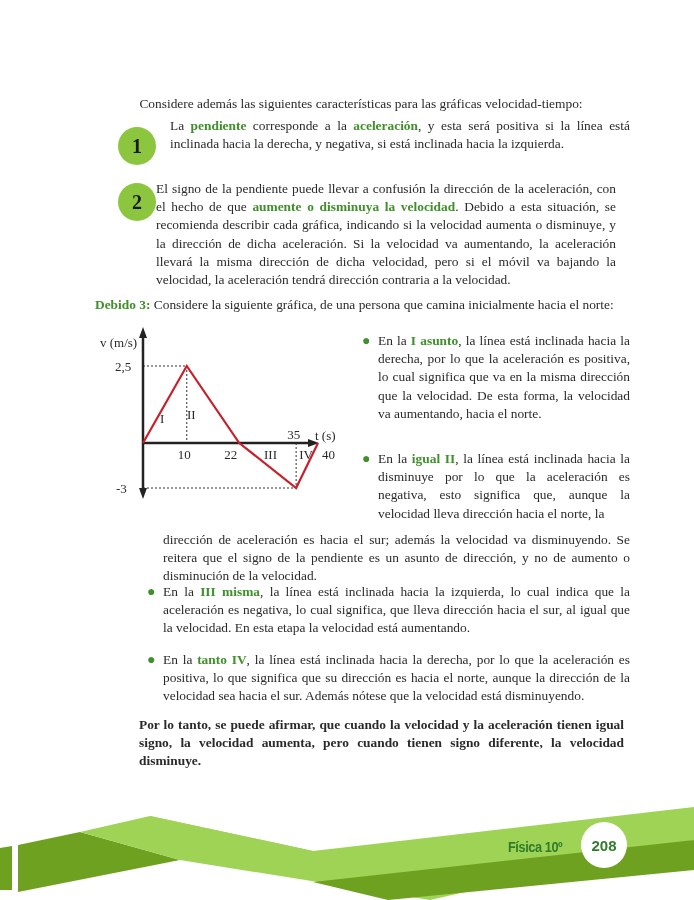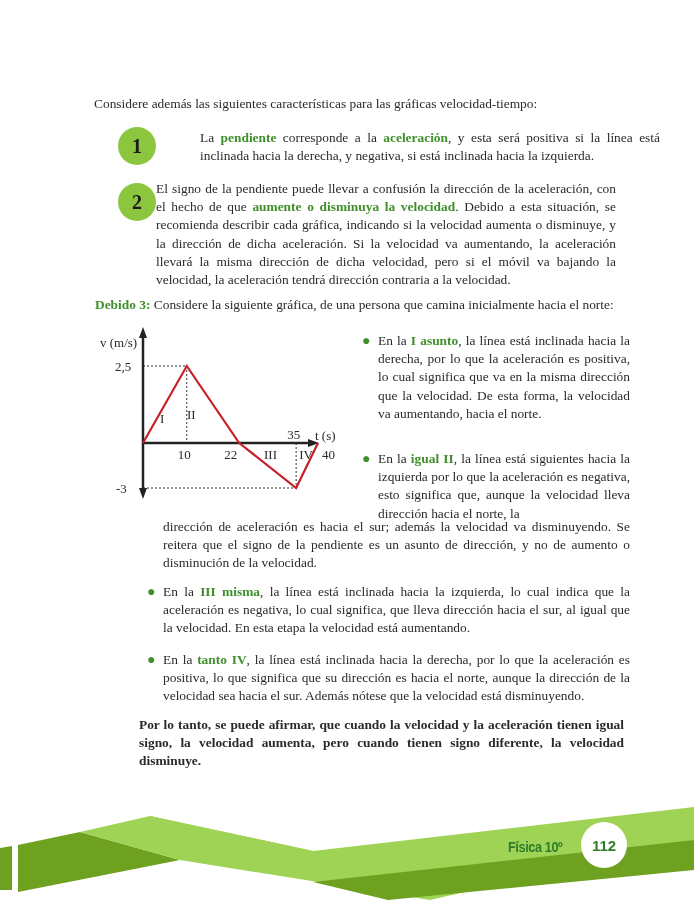--- a/index.html
+++ b/index.html
@@ -2,32 +2,32 @@
 <html><head>
 <meta charset="utf-8">
 <style>
   html, body { margin:0; padding:0; }
   body { width:694px; height:900px; background:#ffffff; position:relative; overflow:hidden;
          font-family:"Liberation Serif", "DejaVu Serif", serif; color:#2a2a2a; }
   .abs { position:absolute; }
   .txt { font-size:13.4px; line-height:18.2px; }
   .just { text-align:justify; }
   .g { color:#3f8f2a; font-weight:bold; }
-  .intro { left:94px; top:95px; width:560px; }
+  .intro { left:81px; top:95px; width:560px;text-align:center; }
   .num-circle { width:38px; height:38px; border-radius:50%; background:#8cc63f;
     display:flex; align-items:center; justify-content:center; font-weight:bold; font-size:20px; color:#1a1a1a; }
   .nc1 { left:118px; top:127px; }
   .nc2 { left:118px; top:183px; }
-  .p1 { left:170px; top:129px; width:460px;margin-left:30px; }
+  .p1 { left:170px; top:117px; width:460px; }
   .p2 { left:156px; top:180px; width:460px; }
   .ex { left:95px; top:296px; width:560px; }
   .bul { color:#3f8f2a; font-size:14px; position:absolute; left:-16px; top:0; }
   .b1 { left:378px; top:332px; width:252px; }
   .b2 { left:378px; top:450px; width:252px; }
-  .b2cont { left:163px; top:518px; width:467px; }
+  .b2cont { left:163px; top:531px; width:467px; }
   .b3 { left:163px; top:583px; width:467px; }
   .b4 { left:163px; top:651px; width:467px; }
   .concl { left:139px; top:716px; width:485px;font-weight:bold; }
   svg text { font-family:"Liberation Serif", "DejaVu Serif", serif; fill:#2a2a2a; }
   .footer-label { left:508px; top:838px; font-family:"Liberation Sans", "DejaVu Sans", sans-serif;
     font-weight:bold; font-size:15px; color:#2f7d2a; letter-spacing:-0.5px; transform:scaleX(0.85); transform-origin:left; }
   .page-circle { left:581px; top:822px; width:46px; height:46px; border-radius:50%; background:#fff;
     display:flex; align-items:center; justify-content:center; font-family:"Liberation Sans", "DejaVu Sans", sans-serif;
     font-weight:bold; font-size:15px; color:#2f7d2a; }
 </style>
@@ -82,21 +82,21 @@
     </g>
 </svg>
 
 <div class="abs txt just b1">
   <span class="bul">●</span>
   <span><span>En la </span><span class="g">I asunto</span><span>, la línea está inclinada hacia la derecha, por lo que la aceleración es positiva, lo cual significa que va en la misma dirección que la velocidad. De esta forma, la velocidad va aumentando, hacia el norte.</span></span>
 </div>
 
 <div class="abs txt just b2">
   <span class="bul">●</span>
-  <span><span>En la </span><span class="g">igual II</span><span>, la línea está siguientes hacia la izquierda por lo que la aceleración es negativa, esto significa que, aunque la velocidad lleva dirección hacia el norte, la</span></span>
+  <span><span>En la </span><span class="g">igual II</span><span>, la línea está inclinada hacia la disminuye por lo que la aceleración es negativa, esto significa que, aunque la velocidad lleva dirección hacia el norte, la</span></span>
 </div>
 <div class="abs txt just b2cont">dirección de aceleración es hacia el sur; además la velocidad va disminuyendo. Se reitera que el signo de la pendiente es un asunto de dirección, y no de aumento o disminución de la velocidad.</div>
 
 <div class="abs txt just b3">
   <span class="bul">●</span>
   <span><span>En la </span><span class="g">III misma</span><span>, la línea está inclinada hacia la izquierda, lo cual indica que la aceleración es negativa, lo cual significa, que lleva dirección hacia el sur, al igual que la velocidad. En esta etapa la velocidad está aumentando.</span></span>
 </div>
 
 <div class="abs txt just b4">
   <span class="bul">●</span>
@@ -106,13 +106,13 @@
 <div class="abs txt just concl">Por lo tanto, se puede afirmar, que cuando la velocidad y la aceleración tienen igual signo, la velocidad aumenta, pero cuando tienen signo diferente, la velocidad disminuye.</div>
 
 <svg class="abs" style="left:0; top:770px;" width="694" height="130">
   <polygon class="rdark" points="0,78 12,76 12,120 0,120" fill="#6ea11f"></polygon>
   <polygon class="rdark" points="18,75 80,62 180,90 18,122" fill="#6ea11f"></polygon>
   <polygon class="rlight" points="80,62 150,46 313,81 180,90" fill="#9fd356"></polygon>
   <polygon class="rlight" points="150,46 313,81 694,37 694,70 430,130 180,90" fill="#9fd356"></polygon>
   <polygon class="rdark" points="313,112 694,70 694,100 388,130" fill="#6ea11f"></polygon>
 </svg>
 <div class="abs footer-label">Física 10º</div>
-<div class="abs page-circle">112</div>
+<div class="abs page-circle">208</div>
 
 </body></html>

